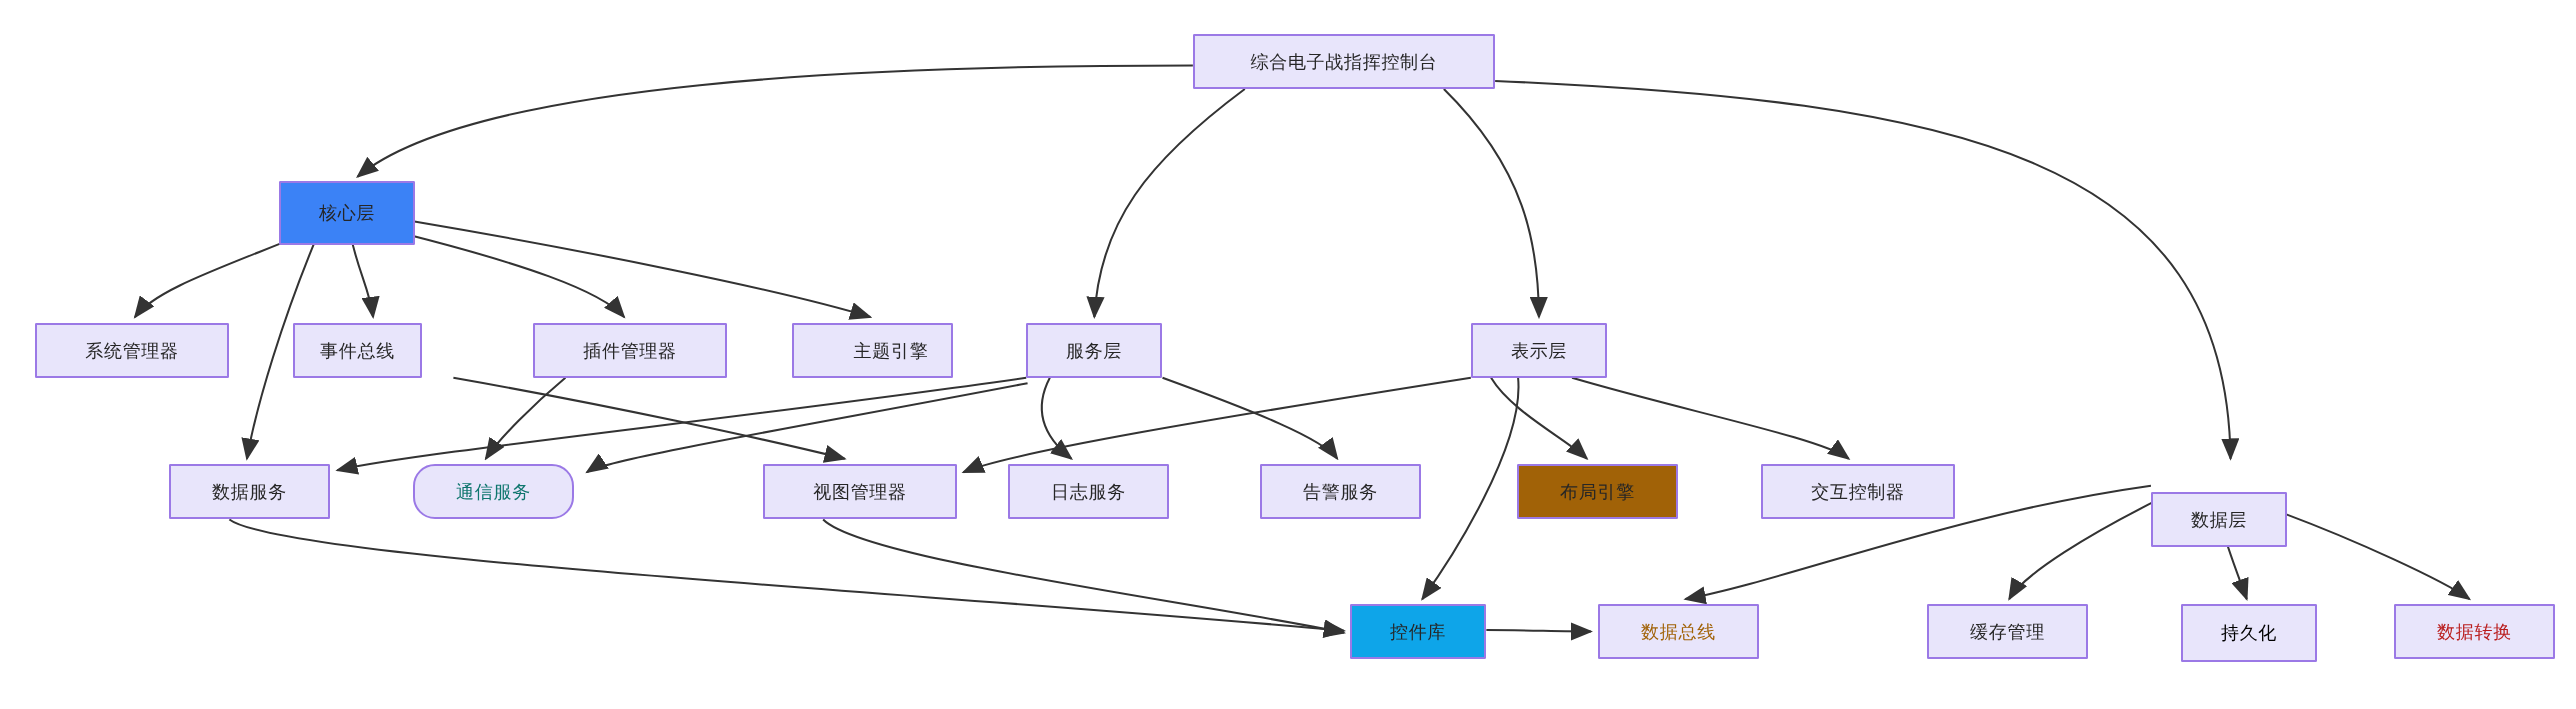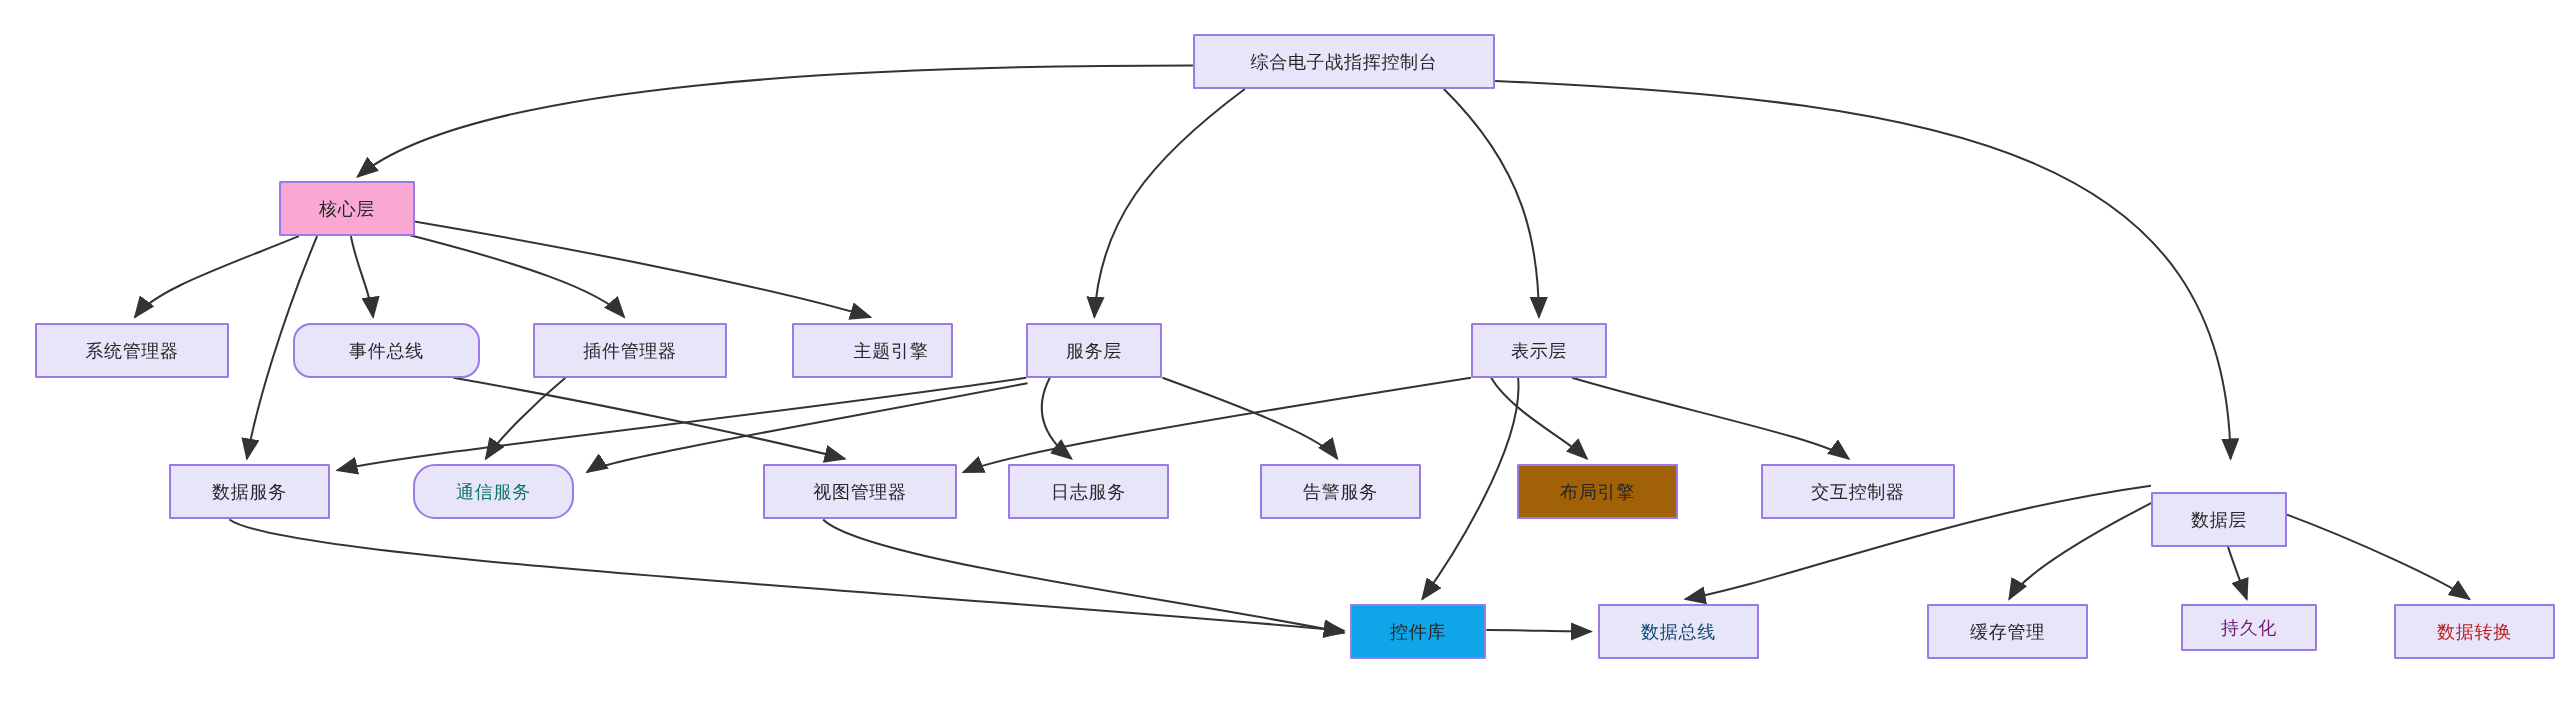--- a/index.html
+++ b/index.html
@@ -84,27 +84,27 @@
         <path d="M 3188 720 C 2900 760 2650 860 2498 888" fill="none" stroke="#333333" stroke-width="3" marker-end="url(#arrowhead)"></path>
         <path d="M 3200 740 C 3100 790 3000 850 2978 888" fill="none" stroke="#333333" stroke-width="3" marker-end="url(#arrowhead)"></path>
         <path d="M 3290 770 C 3300 810 3320 860 3330 888" fill="none" stroke="#333333" stroke-width="3" marker-end="url(#arrowhead)"></path>
         <path d="M 3382 760 C 3490 800 3620 860 3660 888" fill="none" stroke="#333333" stroke-width="3" marker-end="url(#arrowhead)"></path>
       </g>
   </svg>
   <div id="nodes-group">
       <div class="node" style="left: 1193px; top: 34px; width: 302px; height: 55px; background: rgb(232, 229, 251); border-color: rgb(155, 121, 230); color: rgb(38, 38, 38);">
         <span class="node-label">综合电子战指挥控制台</span>
       </div>
-      <div class="node" style="left: 279px; top: 181px; width: 136px; height: 55px; background: #f9a8d4; border-color: rgb(155, 121, 230); color: rgb(38, 38, 38);">
+      <div class="node" style="left: 279px; top: 181px; width: 136px; height: 64px; background: #3b82f6; border-color: rgb(155, 121, 230); color: rgb(38, 38, 38);">
         <span class="node-label">核心层</span>
       </div>
       <div class="node" style="left: 35px; top: 323px; width: 194px; height: 55px; background: rgb(232, 229, 251); border-color: rgb(155, 121, 230); color: rgb(38, 38, 38);">
         <span class="node-label">系统管理器</span>
       </div>
-      <div class="node" style="left: 293px; top: 323px; width: 187px; height: 55px; background: rgb(232, 229, 251); border-color: rgb(155, 121, 230); color: rgb(38, 38, 38); border-radius: 18px;">
+      <div class="node" style="left: 293px; top: 323px; width: 129px; height: 55px; background: rgb(232, 229, 251); border-color: rgb(155, 121, 230); color: rgb(38, 38, 38);">
         <span class="node-label">事件总线</span>
       </div>
       <div class="node" style="left: 533px; top: 323px; width: 194px; height: 55px; background: rgb(232, 229, 251); border-color: rgb(155, 121, 230); color: rgb(38, 38, 38);">
         <span class="node-label">插件管理器</span>
       </div>
       <div class="node" style="left: 792px; top: 323px; width: 161px; height: 55px; background: rgb(232, 229, 251); border-color: rgb(155, 121, 230); color: rgb(38, 38, 38); padding-left: 37px;">
         <span class="node-label">主题引擎</span>
       </div>
       <div class="node" style="left: 1026px; top: 323px; width: 136px; height: 55px; background: rgb(232, 229, 251); border-color: rgb(155, 121, 230); color: rgb(38, 38, 38);">
         <span class="node-label">服务层</span>
@@ -132,27 +132,27 @@
       </div>
       <div class="node" style="left: 1761px; top: 464px; width: 194px; height: 55px; background: rgb(232, 229, 251); border-color: rgb(155, 121, 230); color: rgb(38, 38, 38);">
         <span class="node-label">交互控制器</span>
       </div>
       <div class="node" style="left: 2151px; top: 464px; width: 136px; height: 55px; background: rgb(232, 229, 251); border-color: rgb(155, 121, 230); color: rgb(38, 38, 38); margin-top: 28px;">
         <span class="node-label">数据层</span>
       </div>
       <div class="node" style="left: 1350px; top: 604px; width: 136px; height: 55px; background: #0ea5e9; border-color: rgb(155, 121, 230); color: rgb(38, 38, 38);">
         <span class="node-label">控件库</span>
       </div>
-      <div class="node" style="left: 1598px; top: 604px; width: 161px; height: 55px; background: rgb(232, 229, 251); border-color: rgb(155, 121, 230); color: #0c4a6e;">
+      <div class="node" style="left: 1598px; top: 604px; width: 161px; height: 55px; background: rgb(232, 229, 251); border-color: rgb(155, 121, 230); color: #a16207;">
         <span class="node-label">数据总线</span>
       </div>
       <div class="node" style="left: 1927px; top: 604px; width: 161px; height: 55px; background: rgb(232, 229, 251); border-color: rgb(155, 121, 230); color: rgb(38, 38, 38);">
         <span class="node-label">缓存管理</span>
       </div>
-      <div class="node" style="left: 2181px; top: 604px; width: 136px; height: 47px; background: rgb(232, 229, 251); border-color: rgb(155, 121, 230); color: #701a75;">
+      <div class="node" style="left: 2181px; top: 604px; width: 136px; height: 58px; background: rgb(232, 229, 251); border-color: rgb(155, 121, 230); color: #000000;">
         <span class="node-label">持久化</span>
       </div>
       <div class="node" style="left: 2394px; top: 604px; width: 161px; height: 55px; background: rgb(232, 229, 251); border-color: rgb(155, 121, 230); color: #b91c1c;">
         <span class="node-label">数据转换</span>
       </div>
     </div>
 </div>
 
 
 </body></html>

